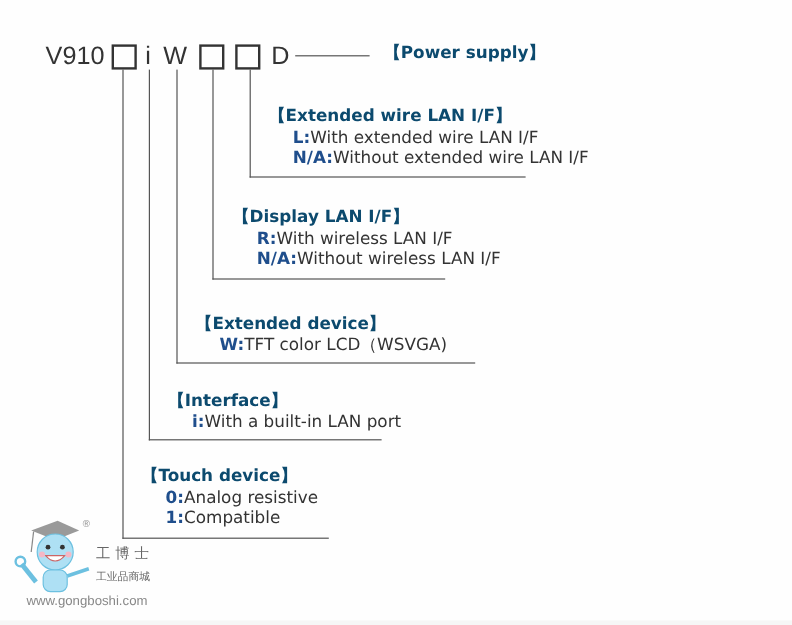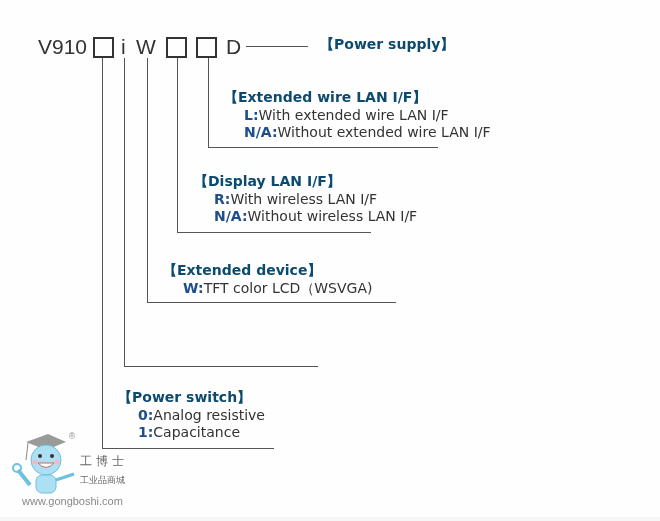--- a/index.html
+++ b/index.html
@@ -63,25 +63,29 @@
     <div class="title">【Display LAN I/F】</div>
     <div class="opt"><span class="code">R:</span><span>With wireless LAN I/F</span></div>
     <div class="opt"><span class="code">N/A:</span><span>Without wireless LAN I/F</span></div>
   </div>
 
   <div class="grp" style="left:163px;top:262px;">
     <div class="title">【Extended device】</div>
     <div class="opt"><span class="code">W:</span><span>TFT color LCD（WSVGA)</span></div>
   </div>
 
+  <div class="grp" style="left:140px;top:326px;">
+    <div class="title">【Interface】</div>
+    <div class="opt"><span class="code">i:</span><span>With a built-in LAN port</span></div>
+  </div>
 
   <div class="grp" style="left:118px;top:389px;">
-    <div class="title">【Power switch】</div>
+    <div class="title">【Touch device】</div>
     <div class="opt"><span class="code">0:</span><span>Analog resistive</span></div>
-    <div class="opt"><span class="code">1:</span><span>Capacitance</span></div>
+    <div class="opt"><span class="code">1:</span><span>Compatible</span></div>
   </div>
 
   <svg class="logo" viewBox="0 0 150 80">
 
     <polygon points="18,12 40,4 58,12 38,20" fill="#9a9a9a"></polygon>
     <line x1="20" y1="13" x2="18" y2="30" stroke="#888" stroke-width="1"></line>
 
     <circle cx="38" cy="30" r="15" fill="#aee0f4" stroke="#6cc0e0" stroke-width="1"></circle>
     <circle cx="32" cy="26" r="2" fill="#333"></circle>
     <circle cx="44" cy="26" r="2" fill="#333"></circle>

